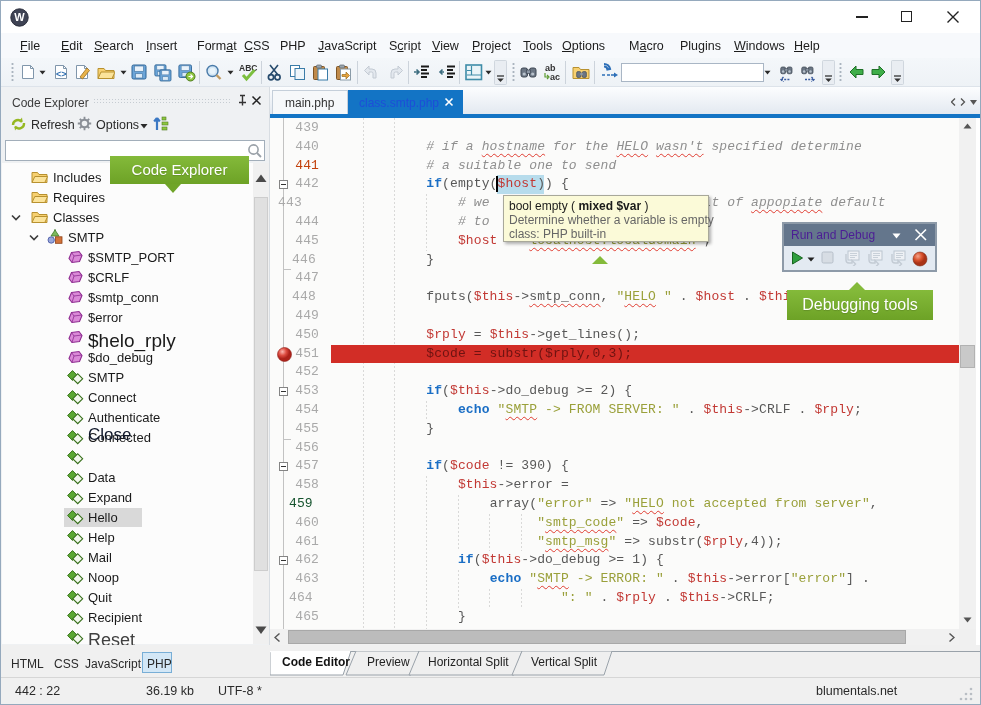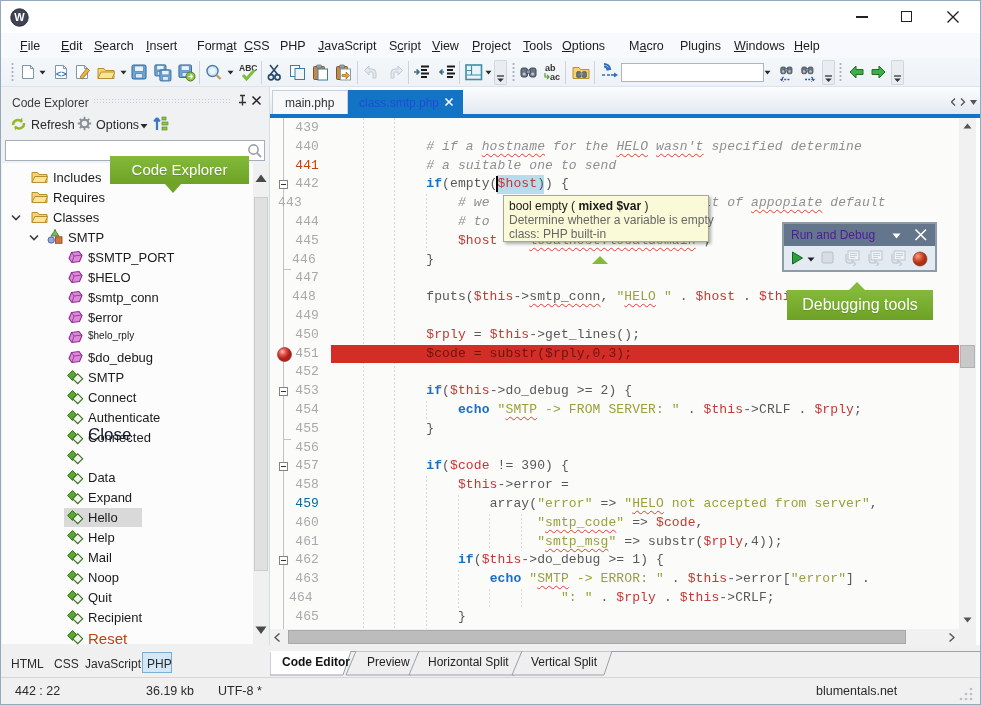--- a/index.html
+++ b/index.html
@@ -319,36 +319,36 @@
 <div class="abs" style="left:67px;top:229px;font-size:13px;color:#1a1a1a">SMTP</div>
 <svg class="abs" style="left:66px;top:249px" width="17" height="15">
       <path d="M4.5,2.5 L12,1.5 L15,5.5 L12.5,11.5 L5,12.5 L2,8.5 z" fill="#da8ad8" stroke="#8e2c90" stroke-width="1.1"></path>
       <path d="M4.5,2.5 L7,6 L15,5 M7,6 L5,12.5" fill="none" stroke="#8e2c90" stroke-width=".8"></path>
     </svg>
 <div class="abs" style="left:87px;top:249px;font-size:13px;color:#1a1a1a">$SMTP_PORT</div>
 <svg class="abs" style="left:66px;top:269px" width="17" height="15">
       <path d="M4.5,2.5 L12,1.5 L15,5.5 L12.5,11.5 L5,12.5 L2,8.5 z" fill="#da8ad8" stroke="#8e2c90" stroke-width="1.1"></path>
       <path d="M4.5,2.5 L7,6 L15,5 M7,6 L5,12.5" fill="none" stroke="#8e2c90" stroke-width=".8"></path>
     </svg>
-<div class="abs" style="left:87px;top:269px;font-size:13px;color:#1a1a1a">$HELO</div>
+<div class="abs" style="left:87px;top:269px;font-size:13px;color:#1a1a1a">$CRLF</div>
 <svg class="abs" style="left:66px;top:289px" width="17" height="15">
       <path d="M4.5,2.5 L12,1.5 L15,5.5 L12.5,11.5 L5,12.5 L2,8.5 z" fill="#da8ad8" stroke="#8e2c90" stroke-width="1.1"></path>
       <path d="M4.5,2.5 L7,6 L15,5 M7,6 L5,12.5" fill="none" stroke="#8e2c90" stroke-width=".8"></path>
     </svg>
 <div class="abs" style="left:87px;top:289px;font-size:13px;color:#1a1a1a">$smtp_conn</div>
 <svg class="abs" style="left:66px;top:309px" width="17" height="15">
       <path d="M4.5,2.5 L12,1.5 L15,5.5 L12.5,11.5 L5,12.5 L2,8.5 z" fill="#da8ad8" stroke="#8e2c90" stroke-width="1.1"></path>
       <path d="M4.5,2.5 L7,6 L15,5 M7,6 L5,12.5" fill="none" stroke="#8e2c90" stroke-width=".8"></path>
     </svg>
 <div class="abs" style="left:87px;top:309px;font-size:13px;color:#1a1a1a">$error</div>
 <svg class="abs" style="left:66px;top:329px" width="17" height="15">
       <path d="M4.5,2.5 L12,1.5 L15,5.5 L12.5,11.5 L5,12.5 L2,8.5 z" fill="#da8ad8" stroke="#8e2c90" stroke-width="1.1"></path>
       <path d="M4.5,2.5 L7,6 L15,5 M7,6 L5,12.5" fill="none" stroke="#8e2c90" stroke-width=".8"></path>
     </svg>
-<div class="abs" style="left:87px;top:329px;font-size:10px;color:#1a1a1a">$helo_rply</div>
+<div class="abs" style="left:87px;top:329px;font-size:19px;color:#1a1a1a">$helo_rply</div>
 <svg class="abs" style="left:66px;top:349px" width="17" height="15">
       <path d="M4.5,2.5 L12,1.5 L15,5.5 L12.5,11.5 L5,12.5 L2,8.5 z" fill="#da8ad8" stroke="#8e2c90" stroke-width="1.1"></path>
       <path d="M4.5,2.5 L7,6 L15,5 M7,6 L5,12.5" fill="none" stroke="#8e2c90" stroke-width=".8"></path>
     </svg>
 <div class="abs" style="left:87px;top:349px;font-size:13px;color:#1a1a1a">$do_debug</div>
 <svg class="abs" style="left:66px;top:369px" width="17" height="15">
       <rect x="2" y="2" width="7" height="7" transform="rotate(45 5.5 5.5)" fill="#5aa733" stroke="#39701c" stroke-width=".9"></rect>
       <rect x="7.2" y="5.2" width="7" height="7" transform="rotate(45 10.7 8.7)" fill="#f2f8ee" stroke="#39701c" stroke-width="1.1"></rect>
     </svg>
 <div class="abs" style="left:87px;top:369px;font-size:13px;color:#1a1a1a">SMTP</div>
@@ -410,21 +410,21 @@
 <div class="abs" style="left:87px;top:589px;font-size:13px;color:#1a1a1a">Quit</div>
 <svg class="abs" style="left:66px;top:609px" width="17" height="15">
       <rect x="2" y="2" width="7" height="7" transform="rotate(45 5.5 5.5)" fill="#5aa733" stroke="#39701c" stroke-width=".9"></rect>
       <rect x="7.2" y="5.2" width="7" height="7" transform="rotate(45 10.7 8.7)" fill="#f2f8ee" stroke="#39701c" stroke-width="1.1"></rect>
     </svg>
 <div class="abs" style="left:87px;top:609px;font-size:13px;color:#1a1a1a">Recipient</div>
 <svg class="abs" style="left:66px;top:629px" width="17" height="15">
       <rect x="2" y="2" width="7" height="7" transform="rotate(45 5.5 5.5)" fill="#5aa733" stroke="#39701c" stroke-width=".9"></rect>
       <rect x="7.2" y="5.2" width="7" height="7" transform="rotate(45 10.7 8.7)" fill="#f2f8ee" stroke="#39701c" stroke-width="1.1"></rect>
     </svg>
-<div class="abs" style="left:87px;top:629px;font-size:15px;color:#c2410c">Reset</div>
+<div class="abs" style="left:87px;top:629px;font-size:18px;color:#404040">Reset</div>
 
 <div class="abs" style="left:0;top:644px;width:981px;height:32px;background:#f0f0f0"></div>
 <div class="abs" style="left:141px;top:651px;width:30px;height:21px;background:#d3e7f6;border:1px solid #78aed6"></div>
 <div class="abs" style="left:10px;top:656px;font-size:12px;color:#2a2a2a">HTML</div>
 <div class="abs" style="left:53px;top:656px;font-size:12px;color:#2a2a2a">CSS</div>
 <div class="abs" style="left:84px;top:656px;font-size:12px;color:#2a2a2a">JavaScript</div>
 <div class="abs" style="left:146px;top:656px;font-size:12px;color:#2a2a2a">PHP</div>
 <div class="abs" style="left:0;top:676px;width:981px;height:28px;background:#f0f0f0;border-top:1px solid #d6d6d6"></div>
 <div class="abs" style="left:14px;top:683px;font-size:12.5px;color:#2a2a2a">442 : 22</div>
 <div class="abs" style="left:145px;top:683px;font-size:12.5px;color:#2a2a2a">36.19 kb</div>
@@ -505,21 +505,21 @@
 <div class="abs cl" style="left:19px;top:189.0px;width:30px;text-align:right;color:#a9a9a9">449</div>
 <div class="abs cl" style="left:19px;top:207.8px;width:30px;text-align:right;color:#a9a9a9">450</div>
 <div class="abs cl" style="left:19px;top:226.6px;width:30px;text-align:right;color:#a9a9a9">451</div>
 <div class="abs cl" style="left:19px;top:245.4px;width:30px;text-align:right;color:#a9a9a9">452</div>
 <div class="abs cl" style="left:19px;top:264.2px;width:30px;text-align:right;color:#a9a9a9">453</div>
 <div class="abs cl" style="left:19px;top:283.0px;width:30px;text-align:right;color:#a9a9a9">454</div>
 <div class="abs cl" style="left:19px;top:301.8px;width:30px;text-align:right;color:#a9a9a9">455</div>
 <div class="abs cl" style="left:19px;top:320.6px;width:30px;text-align:right;color:#a9a9a9">456</div>
 <div class="abs cl" style="left:19px;top:339.4px;width:30px;text-align:right;color:#a9a9a9">457</div>
 <div class="abs cl" style="left:19px;top:358.2px;width:30px;text-align:right;color:#a9a9a9">458</div>
-<div class="abs cl" style="left:19px;top:377.0px;width:30px;text-align:right;color:#0369a1">459</div>
+<div class="abs cl" style="left:19px;top:377.0px;width:30px;color:#14532d">459</div>
 <div class="abs cl" style="left:19px;top:395.8px;width:30px;text-align:right;color:#a9a9a9">460</div>
 <div class="abs cl" style="left:19px;top:414.6px;width:30px;text-align:right;color:#a9a9a9">461</div>
 <div class="abs cl" style="left:19px;top:433.4px;width:30px;text-align:right;color:#a9a9a9">462</div>
 <div class="abs cl" style="left:19px;top:452.2px;width:30px;text-align:right;color:#a9a9a9">463</div>
 <div class="abs cl" style="left:19px;top:471.0px;width:30px;color:#a9a9a9">464</div>
 <div class="abs cl" style="left:19px;top:489.8px;width:30px;text-align:right;color:#a9a9a9">465</div>
 <div class="abs cl" style="left:19px;top:508.6px;width:30px;text-align:right;color:#a9a9a9">466</div>
 <div class="abs cl" style="left:61.2px;top:1.0px"></div>
 <div class="abs cl" style="left:61.2px;top:19.8px">            <span class="c"># if a <span class="w">hostname</span> for the <span class="w">HELO</span> <span class="w">wasn't</span> specified determine</span></div>
 <div class="abs cl" style="left:61.2px;top:38.6px">            <span class="c"># a suitable one to send</span></div>

